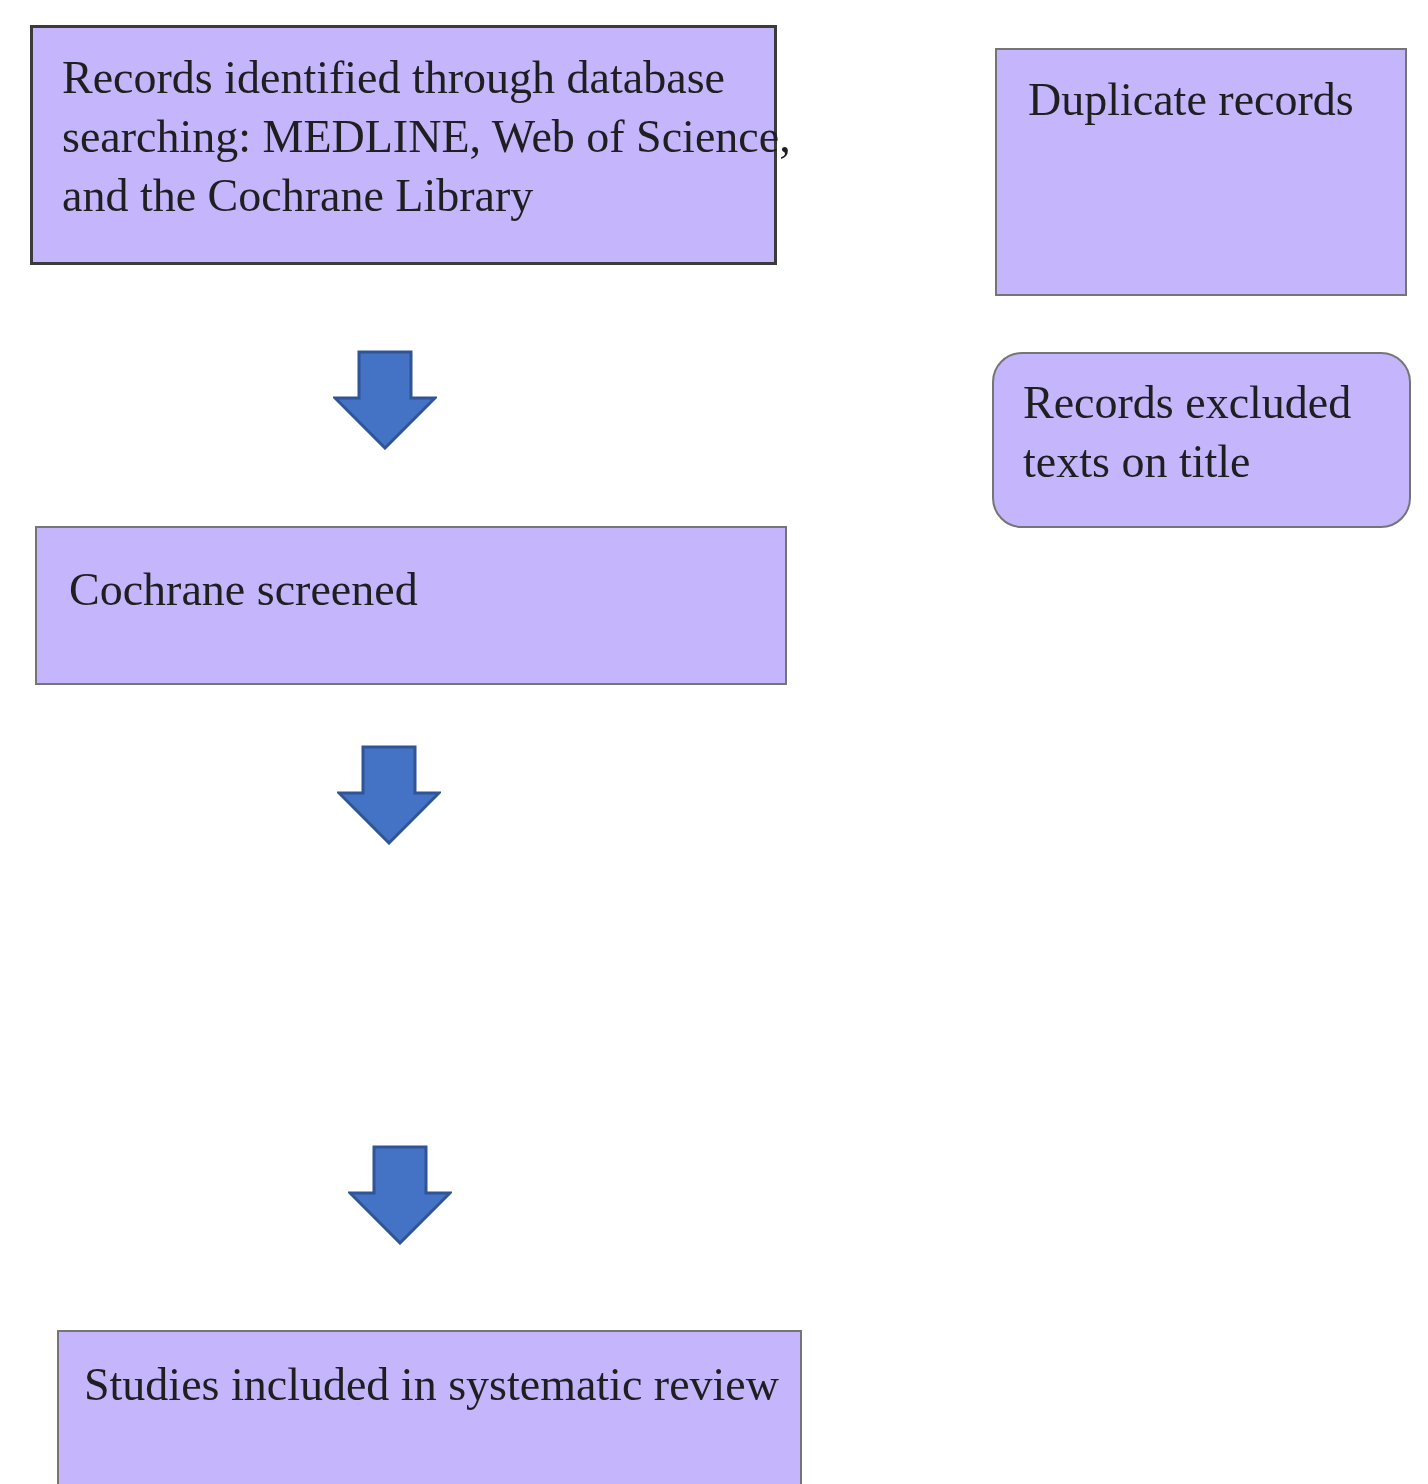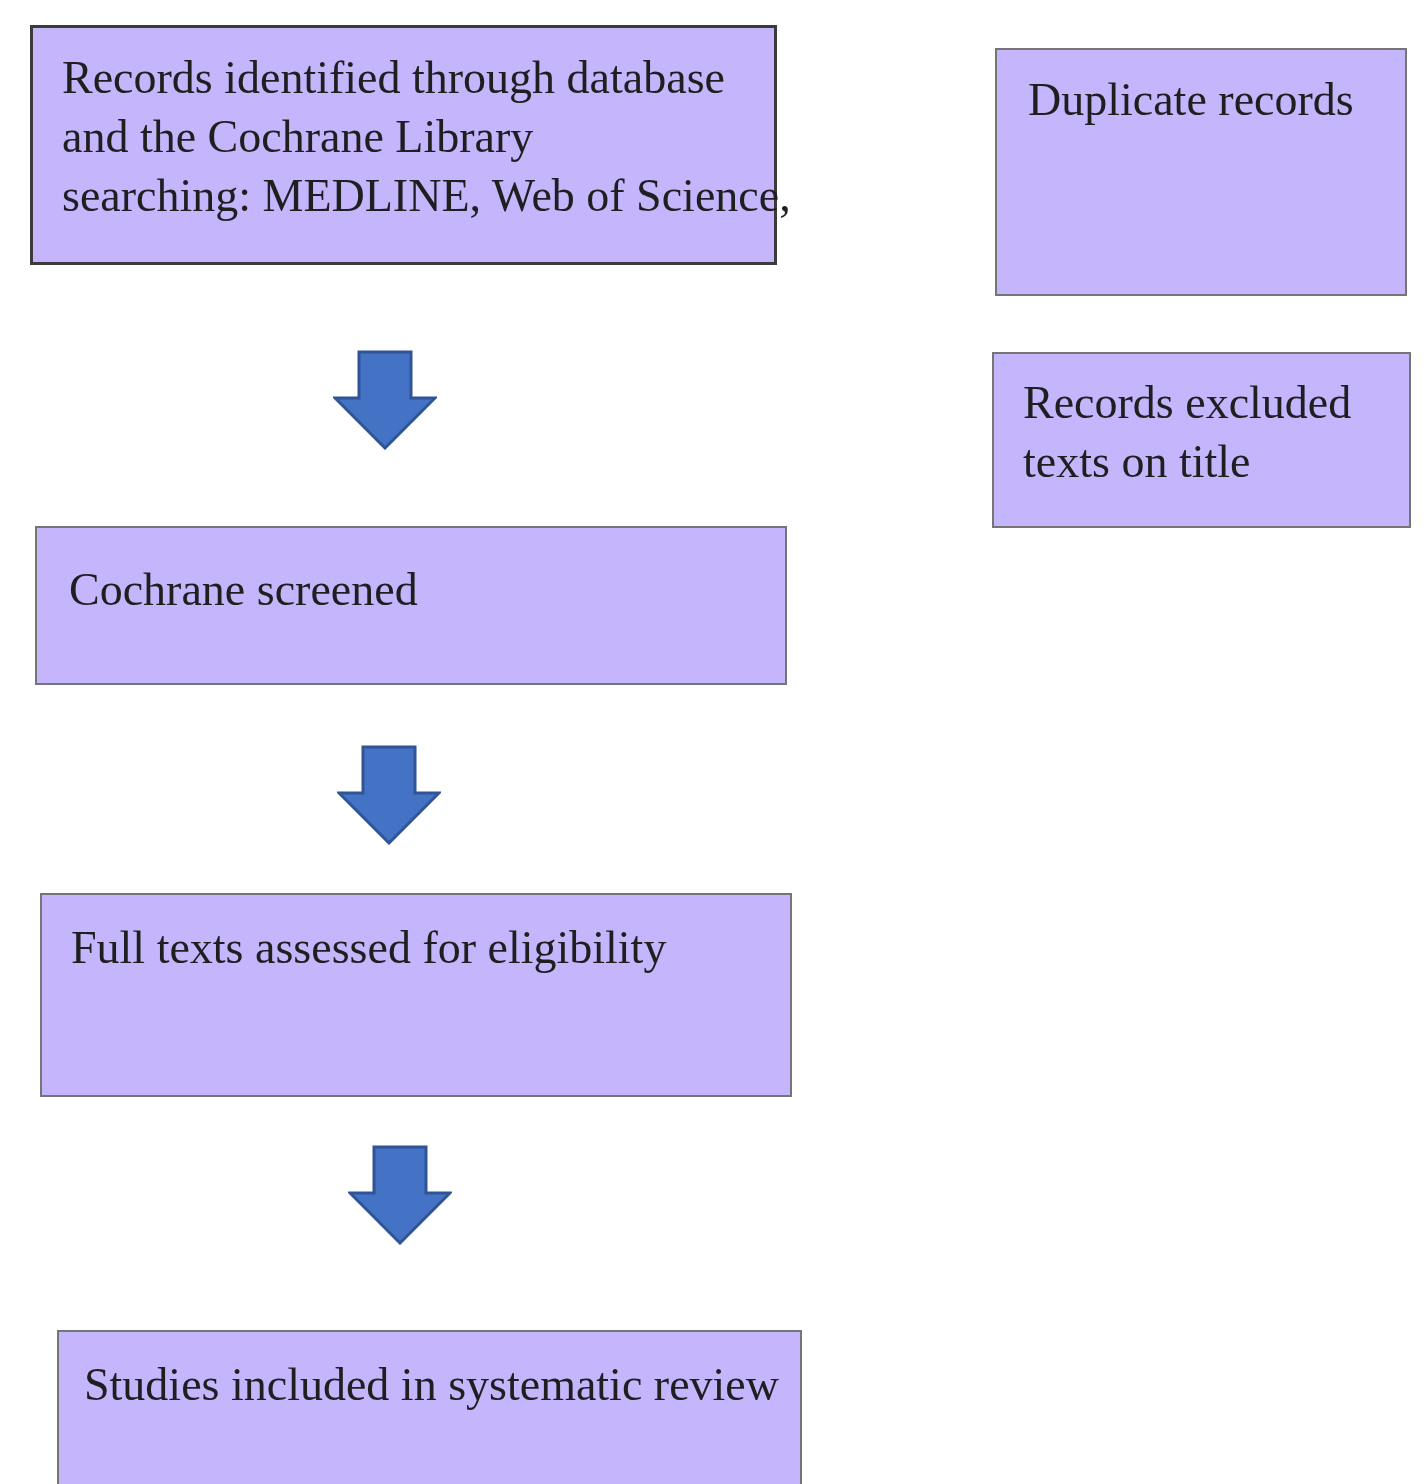--- a/index.html
+++ b/index.html
@@ -32,20 +32,21 @@
     border: 3px solid #3b3b3b;
     padding: 20px 8px 0 29px;
   }
   #box-duplicates {
     left: 995px; top: 48px; width: 412px; height: 248px;
     padding: 20px 8px 0 31px;
   }
   #box-excluded {
     left: 992px; top: 352px; width: 419px; height: 176px;
     padding: 19px 8px 0 29px;
+    border-radius: 30px;
   }
   #box-abstracts {
     left: 35px; top: 526px; width: 752px; height: 159px;
     padding: 32px 8px 0 32px;
   }
   #box-fulltexts {
     left: 40px; top: 893px; width: 752px; height: 204px;
     padding: 23px 8px 0 29px;
   }
   #box-included {
@@ -62,22 +63,22 @@
   #arrow-2 { left: 337px; top: 745px; }
   #arrow-3 { left: 348px; top: 1145px; }
 </style>
 </head>
 <body>
 
 <div class="canvas">
 
   <div class="box" id="box-identification">
     <div class="line">Records identified through database</div>
+    <div class="line">searching: MEDLINE, Web of Science,</div>
     <div class="line">and the Cochrane Library</div>
-    <div class="line">searching: MEDLINE, Web of Science,</div>
   </div>
 
   <div class="box" id="box-duplicates">
     <div class="line">Duplicate records</div>
   </div>
 
   <div class="box" id="box-excluded">
     <div class="line">Records excluded</div>
     <div class="line">texts on title</div>
   </div>
@@ -87,23 +88,20 @@
   </svg>
 
   <div class="box" id="box-abstracts">
     <div class="line">Cochrane screened</div>
   </div>
 
   <svg class="arrow" id="arrow-2" viewBox="0 0 104 100">
     <polygon points="26,2 78,2 78,48 102,48 52,98 2,48 26,48" stroke-width="3" stroke-linejoin="miter" fill="#4472C4" stroke="#2F5597"></polygon>
   </svg>
 
-  <div class="box" id="box-fulltexts">
-    <div class="line">Full texts assessed for eligibility</div>
-  </div>
 
   <svg class="arrow" id="arrow-3" viewBox="0 0 104 100">
     <polygon points="26,2 78,2 78,48 102,48 52,98 2,48 26,48" stroke-width="3" stroke-linejoin="miter" fill="#4472C4" stroke="#2F5597"></polygon>
   </svg>
 
   <div class="box" id="box-included">
     <div class="line">Studies included in systematic review</div>
   </div>
 
 </div>

